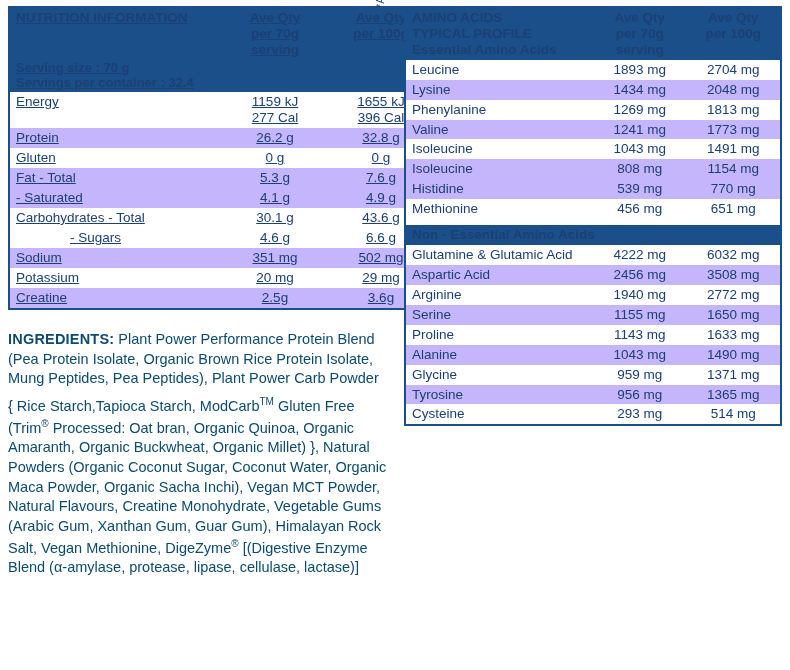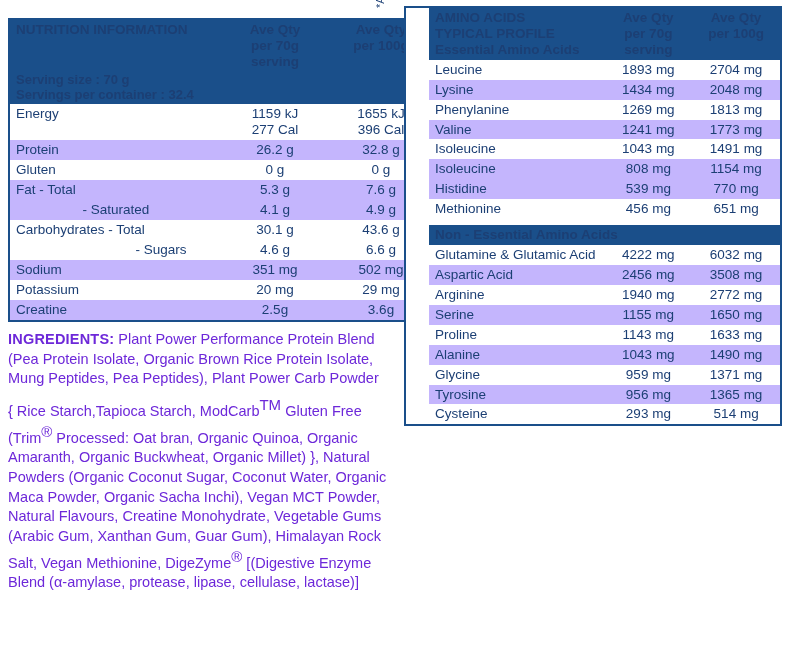--- a/index.html
+++ b/index.html
@@ -42,28 +42,29 @@
     background: #1a4f8a;
     color: #ffffff;
     font-weight: bold;
     font-size: 13.5px;
     padding: 3px 6px;
     line-height: 1.15;
   }
   .shade td { background: #c4b5fd; }
   .plain td { background: #ffffff; }
   .num { text-align: center; white-space: nowrap; }
-  .sub { padding-left: 18px; text-align: center; }
+  .sub { padding-left: 18px; }
 
   
   #left-panel {
     position: absolute;
     left: 8px;
-    top: 18px;
+    top: 6px;
     width: 428px;
+    text-decoration: underline;
   }
   #left-panel table.nut td { font-size: 13.5px; }
 
   .serving-line { font-size: 13px; }
 
   
   #side-note {
     position: absolute;
     left: 374px;
     top: 8px;
@@ -77,37 +78,36 @@
   }
 
   
   #ingredients {
     position: absolute;
     left: 8px;
     top: 330px;
     width: 380px;
     font-size: 14.5px;
     line-height: 1.36;
-    color: #6d28d9;
+    color: #0c4a6e;
   }
   #ingredients .ing-title {
     font-weight: bold;
     letter-spacing: .2px;
   }
   #ingredients p { margin: 0; }
   #ingredients .blk { margin-top: 6px; }
-  sup { font-size: 15px; vertical-align: super; }
+  sup { font-size: 10px; vertical-align: super; }
 
   
   #right-panel {
     position: absolute;
     left: 404px;
     top: 6px;
     width: 378px;
-    padding-left: 23px;
   }
   #right-panel table.nut td { font-size: 13.5px; }
   .amino-hdr td {
     background: #1a4f8a;
     color: #fff;
     font-weight: bold;
     padding: 2px 6px;
     font-size: 13.5px;
   }
   .band td {
@@ -185,21 +185,21 @@
           <td class="sub">-  Saturated</td>
           <td class="num">4.1 g</td>
           <td class="num">4.9 g</td>
         </tr>
         <tr class="plain">
           <td>Carbohydrates   - Total</td>
           <td class="num">30.1 g</td>
           <td class="num">43.6 g</td>
         </tr>
         <tr class="plain">
-          <td class="sub" style="padding-left:96px;">- Sugars</td>
+          <td class="sub" style="padding-left:60px;">- Sugars</td>
           <td class="num">4.6 g</td>
           <td class="num">6.6 g</td>
         </tr>
         <tr class="shade">
           <td>Sodium</td>
           <td class="num">351 mg</td>
           <td class="num">502 mg</td>
         </tr>
         <tr class="plain">
           <td>Potassium</td>

